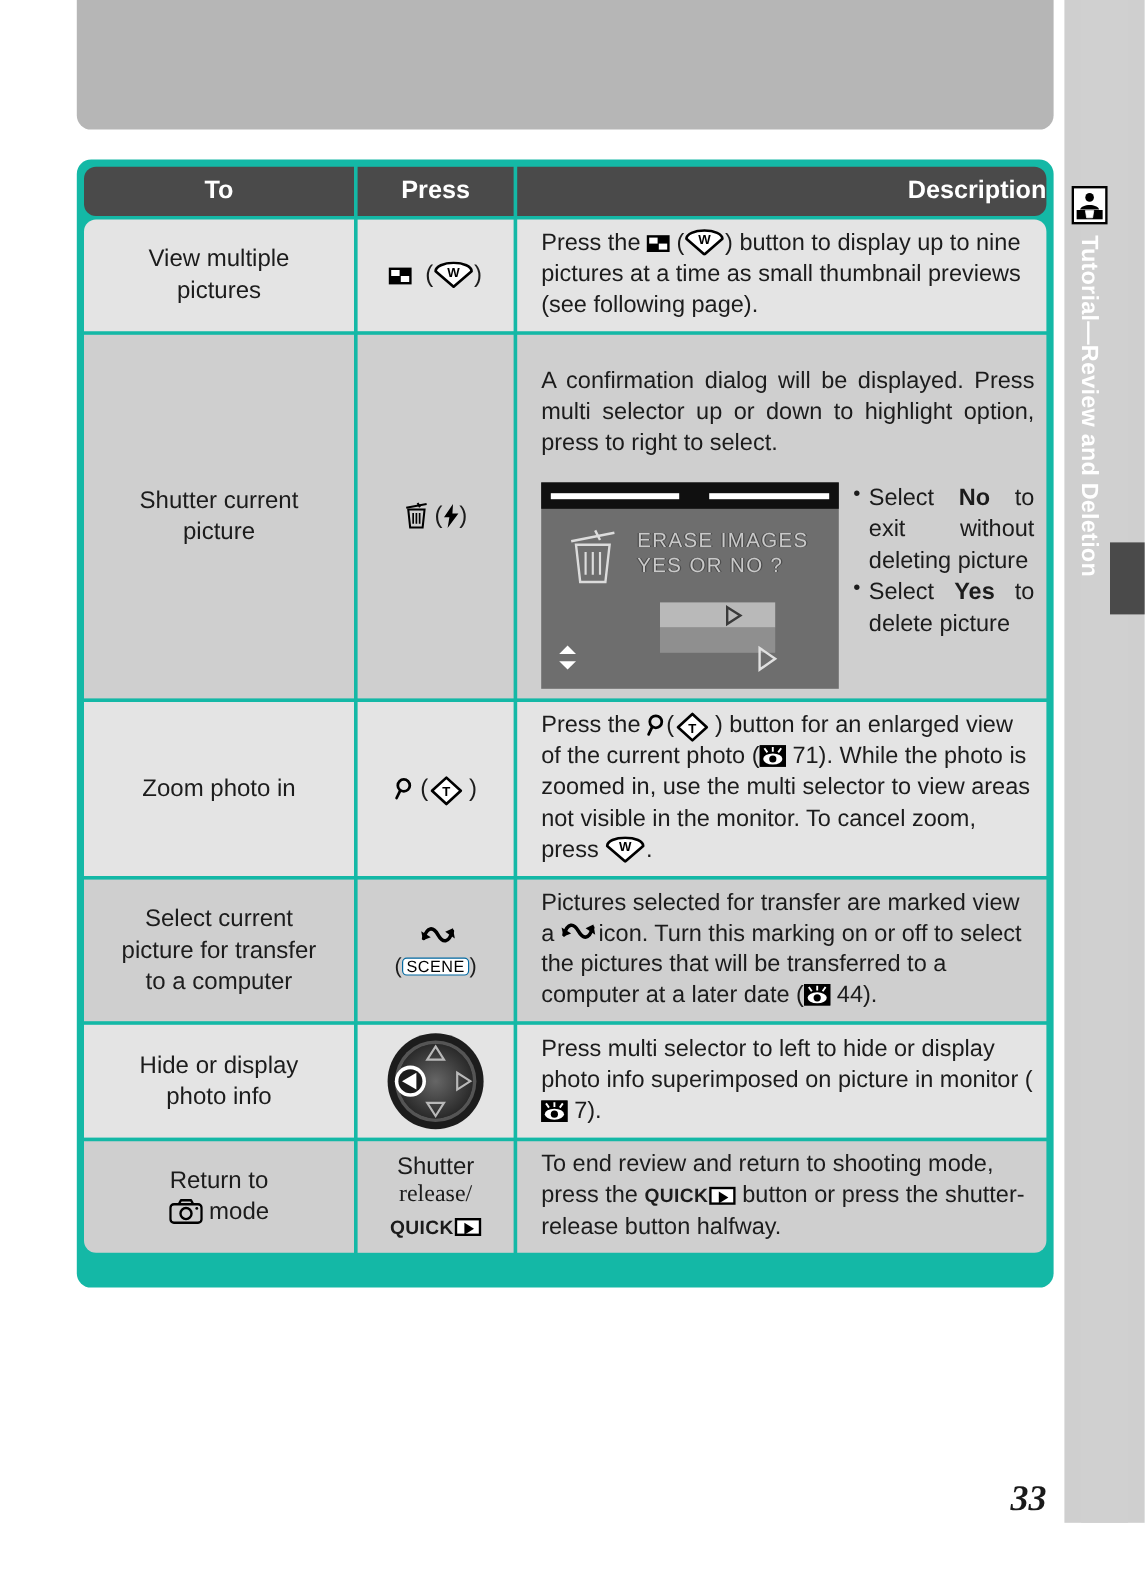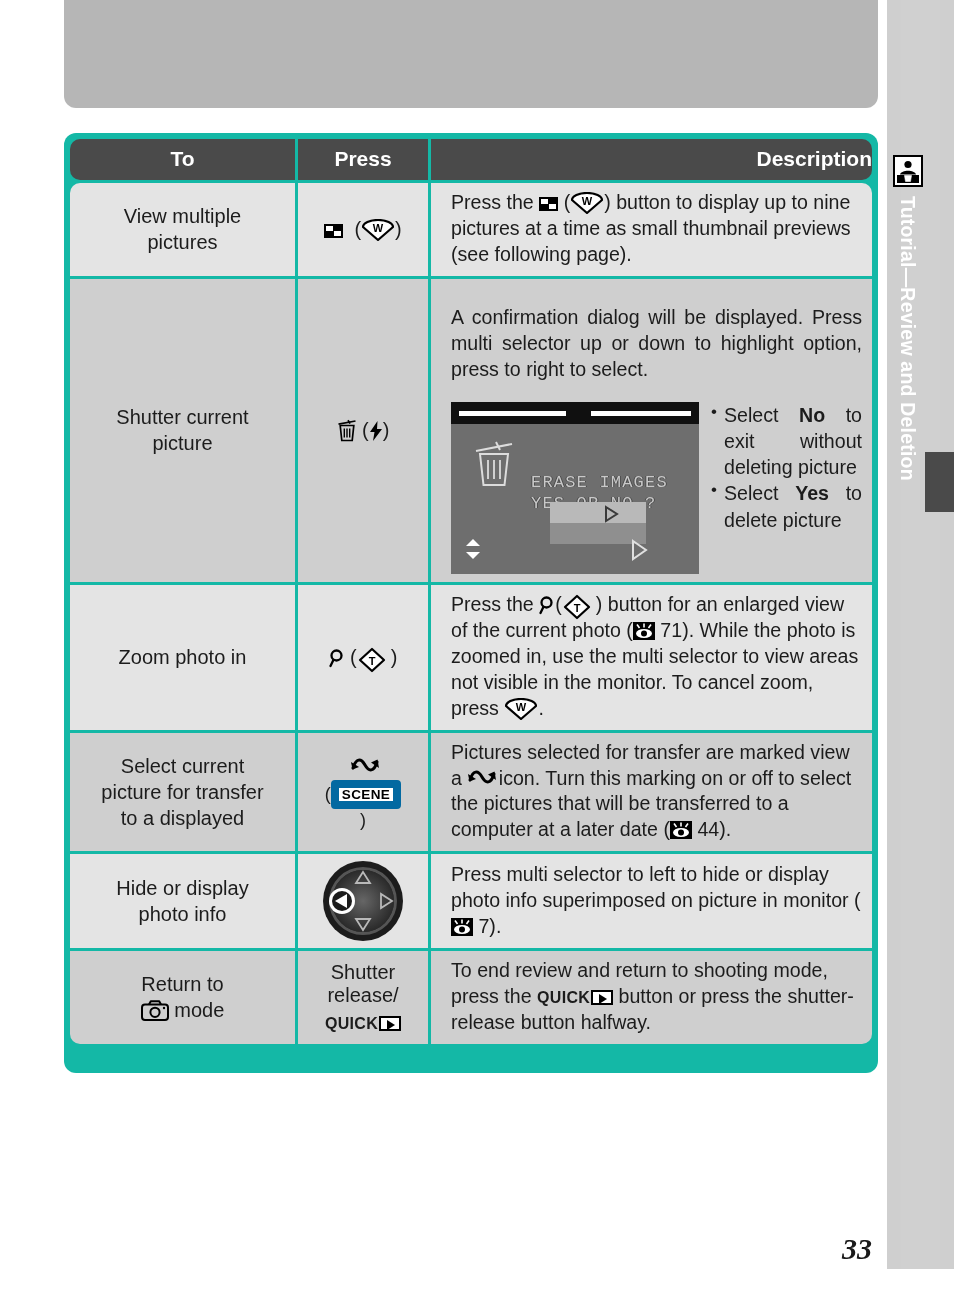--- a/index.html
+++ b/index.html
@@ -136,22 +136,22 @@
 
   
   .ico-trash { display:inline-block; width:20px; height:23px; vertical-align:-5px; }
   
   .ico-bolt  { display:inline-block; width:14px; height:20px; vertical-align:-4px; }
   
   .ico-cam   { display:inline-block; width:28px; height:21px; vertical-align:-4px; }
 
   
   .scene-pill {
-    display: inline-block; border: 8px solid #0369a1; border-radius: 4px;
-    padding: 0px 3px; font-size: 13.5px; font-weight: bold; letter-spacing: 0.4px;
+    display: inline-block; border: 1px solid #0369a1; border-radius: 4px;
+    padding: 0px 3px; font-size: 13.5px; font-weight: normal; letter-spacing: 0.4px;
     background: #fff; color:#000; vertical-align: 1px;
     box-shadow: inset 0 0 0 1px #fff;
   }
 
   
   .dial { width: 82px; height: 82px; margin: 0 auto; display:block; }
 
   
   .lcd-block { display: flex; gap: 12px; align-items: flex-start; margin-top: 4px; }
   .lcd {
@@ -162,23 +162,22 @@
     position: absolute; left:0; top:0; width:100%; height: 22px; background:#101010;
   }
   .lcd-topbar i {
     position:absolute; top:9px; height:5px; background:#fff; display:block;
   }
   .lcd-topbar i.a { left: 8px;  width: 107px; }
   .lcd-topbar i.b { left: 140px; width: 100px; }
   .lcd-txt {
     position:absolute; left: 80px; top: 38px;
     color:#c9c9c9; font-size: 17px; line-height: 21px;
-    letter-spacing: 1.2px; font-family: Liberation Mono, monospace;
+    letter-spacing: 1.2px; font-family: Liberation Sans, sans-serif;
     text-shadow: 1px 0 0 #4c4c4c, -1px 0 0 #4c4c4c;
-    margin-top: 32px;
   }
   .lcd-trash { position:absolute; left: 22px; top: 38px; }
   .lcd-menu {
     position:absolute; left: 99px; top: 100px; width: 96px; height: 42px;
   }
   .lcd-menu .row1 { position:absolute; left:0; top:0;  width:96px; height:21px; background:#b9b9b9; }
   .lcd-menu .row2 { position:absolute; left:0; top:21px; width:96px; height:21px; background:#8f8f8f; }
   .lcd-menu .cur  { position:absolute; left: 52px; top: 2px; }
   .lcd-botL { position:absolute; left: 12px; bottom: 7px; }
   .lcd-botR { position:absolute; left: 178px; bottom: 6px; }
@@ -363,21 +362,21 @@
             <span class="ico-w">
               <svg width="34" height="22" viewBox="0 0 34 22">
                   <path d="M2 8 A15 7 0 0 1 32 8 L17 21 Z" fill="#fff" stroke="#000" stroke-width="2.2" stroke-linejoin="round"></path>
                   <text x="17" y="12.5" font-family="Liberation Sans, sans-serif" font-size="11" font-weight="bold" text-anchor="middle" fill="#000">W</text>
                 </svg>
             </span><span>.</span>
           </td>
         </tr>
 
         <tr>
-          <td class="col-to">Select current picture for transfer to a displayed</td>
+          <td class="col-to">Select current picture for transfer to a computer</td>
           <td class="col-press">
             <div style="line-height:1;margin-bottom:4px;">
               <span class="ico-wave">
                 <svg width="30" height="20" viewBox="0 0 30 20">
                     <path d="M3 13 C6 3, 11 3, 15 10 C19 17, 24 17, 27 7" fill="none" stroke="#000" stroke-width="3" stroke-linecap="round"></path>
                     <path d="M1 7 L2.5 14.5 L9 12" fill="#000"></path>
                     <path d="M29 13 L27.5 4.5 L21 7.5" fill="#000"></path>
                   </svg>
               </span>
             </div>
@@ -449,21 +448,21 @@
                     <path d="M8 4.5 L9.8 1.2 L18.2 1.2 L20 4.5" fill="none" stroke="#000" stroke-width="2" stroke-linejoin="round"></path>
                     <circle cx="14" cy="12.3" r="4.6" fill="none" stroke="#000" stroke-width="2"></circle>
                     <circle cx="23" cy="8" r="1.2" fill="#000"></circle>
                   </svg>
               </span>
               <span>mode</span>
             </div>
           </td>
           <td class="col-press">
             <div style="font-size:20px;line-height:1.18;">Shutter</div>
-            <div style="font-size:20px;line-height:1.18;">release/</div>
+            <div style="font-size:20px;line-height:1.18;font-family:Liberation Serif, serif;">release/</div>
             <div style="margin-top:3px;">
               <span class="quick">QUICK</span><span class="quick-box"></span>
             </div>
           </td>
           <td class="col-desc just">
             <span>To end review and return to shooting mode, press the</span>
             <span class="quick">QUICK</span><span class="quick-box"></span>
             <span>button or press the shutter-release button halfway.</span>
           </td>
         </tr>

